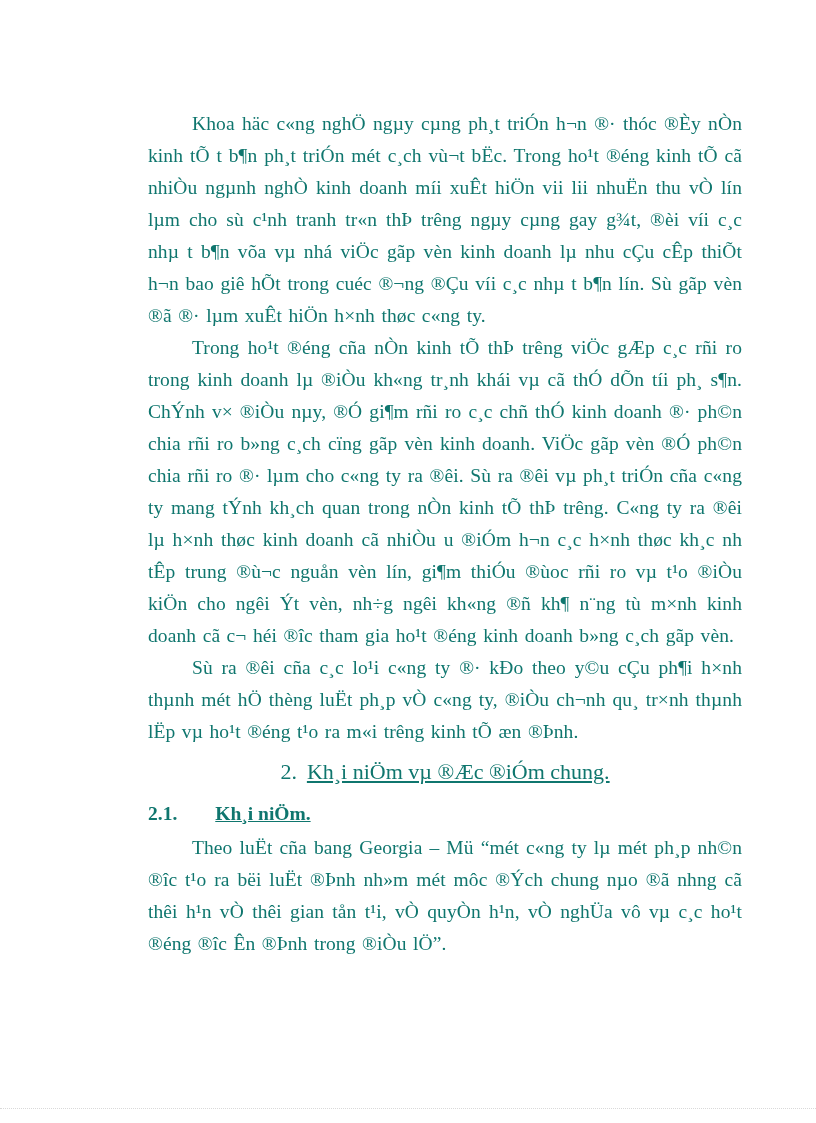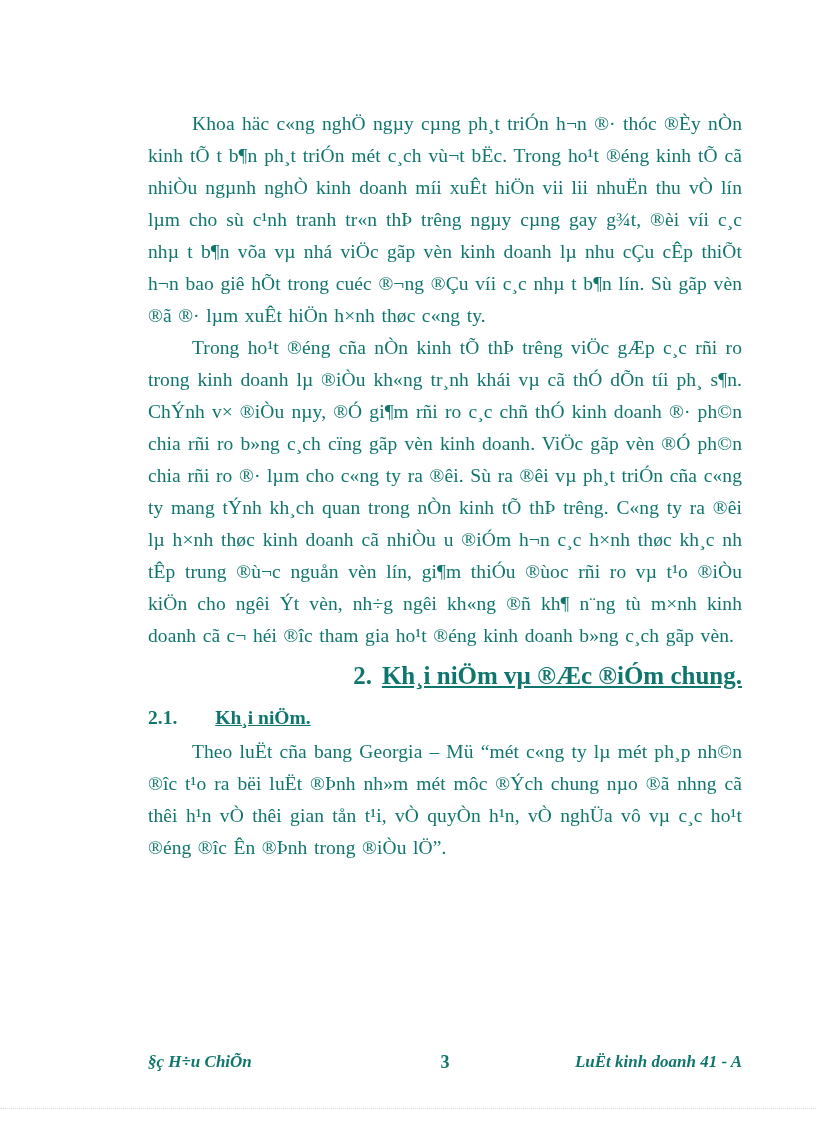--- a/index.html
+++ b/index.html
@@ -27,24 +27,24 @@
     margin: 0 0 0 0;
     font-size: 19.5px;
     line-height: 32px;
     text-align: justify;
     text-indent: 44px;
     letter-spacing: 0.1px;
     word-spacing: 1.5px;
   }
   h2.heading {
     margin: 8px 0 0 0;
-    font-size: 25px;
+    font-size: 22px;
     line-height: 32px;
-    font-weight: bold;
-    text-align: right;
+    font-weight: normal;
+    text-align: center;
   }
   h2.heading .num {
     margin-right: 10px;
   }
   h2.heading .underlined {
     text-decoration: underline;
   }
   h3.subheading {
     margin: 10px 0 2px 0;
     font-size: 19.5px;
@@ -100,35 +100,31 @@
 </head>
 <body>
 
 <div class="page">
   <div class="content">
 
     <p class="para">Khoa häc c«ng nghÖ ngµy cµng ph¸t triÓn h¬n ®· thóc ®Èy nÒn kinh tÕ t b¶n ph¸t triÓn mét c¸ch vù¬t bËc. Trong ho¹t ®éng kinh tÕ cã nhiÒu ngµnh nghÒ kinh doanh míi xuÊt hiÖn vii lii nhuËn thu vÒ lín lµm cho sù c¹nh tranh tr«n thÞ trêng ngµy cµng gay g¾t, ®èi víi c¸c nhµ t b¶n võa vµ nhá viÖc gãp vèn kinh doanh lµ nhu cÇu cÊp thiÕt h¬n bao giê hÕt trong cuéc ®¬ng ®Çu víi c¸c nhµ t b¶n lín. Sù gãp vèn ®ã ®· lµm xuÊt hiÖn h×nh thøc c«ng ty.</p>
 
     <p class="para">Trong ho¹t ®éng cña nÒn kinh tÕ thÞ trêng viÖc gÆp c¸c rñi ro trong kinh doanh lµ ®iÒu kh«ng tr¸nh khái vµ cã thÓ dÕn tíi ph¸ s¶n. ChÝnh v× ®iÒu nµy, ®Ó gi¶m rñi ro c¸c chñ thÓ kinh doanh ®· ph©n chia rñi ro b»ng c¸ch cïng gãp vèn kinh doanh. ViÖc gãp vèn ®Ó ph©n chia rñi ro ®· lµm cho c«ng ty ra ®êi. Sù ra ®êi vµ ph¸t triÓn cña c«ng ty mang tÝnh kh¸ch quan trong nÒn kinh tÕ thÞ trêng. C«ng ty ra ®êi lµ h×nh thøc kinh doanh cã nhiÒu u ®iÓm h¬n c¸c h×nh thøc kh¸c nh tÊp trung ®ù¬c nguån vèn lín, gi¶m thiÓu ®ùoc rñi ro vµ t¹o ®iÒu kiÖn cho ngêi Ýt vèn, nh÷g ngêi kh«ng ®ñ kh¶ n¨ng tù m×nh kinh doanh cã c¬ héi ®îc tham gia ho¹t ®éng kinh doanh b»ng c¸ch gãp vèn.</p>
 
+    <p class="para">Sù ra ®êi cña c¸c lo¹i c«ng ty ®· kÐo theo y©u cÇu ph¶i h×nh thµnh mét hÖ thèng luËt ph¸p vÒ c«ng ty, ®iÒu ch¬nh qu¸ tr×nh thµnh lËp vµ ho¹t ®éng t¹o ra m«i trêng kinh tÕ æn ®Þnh.</p>
 
     <h2 class="heading">
       <span class="num">2.</span><span class="underlined">Kh¸i niÖm vµ ®Æc ®iÓm chung.</span>
     </h2>
 
     <h3 class="subheading">
       <span class="num">2.1.</span><span class="underlined">Kh¸i niÖm.</span>
     </h3>
 
 
 
     <p class="para">Theo luËt cña bang Georgia – Mü “mét c«ng ty lµ mét ph¸p nh©n ®îc t¹o ra bëi luËt ®Þnh nh»m mét môc ®Ých chung nµo ®ã nhng cã thêi h¹n vÒ thêi gian tån t¹i, vÒ quyÒn h¹n, vÒ nghÜa vô vµ c¸c ho¹t ®éng ®îc Ên ®Þnh trong ®iÒu lÖ”.</p>
 
   </div>
 
-  <div class="footer">
-    <span class="f-left">§ç H÷u ChiÕn</span>
-    <span class="f-center">3</span>
-    <span class="f-right">LuËt kinh doanh 41 - A</span>
-  </div>
 
   <div class="page-edge"></div>
 </div>
 
 </body></html>

